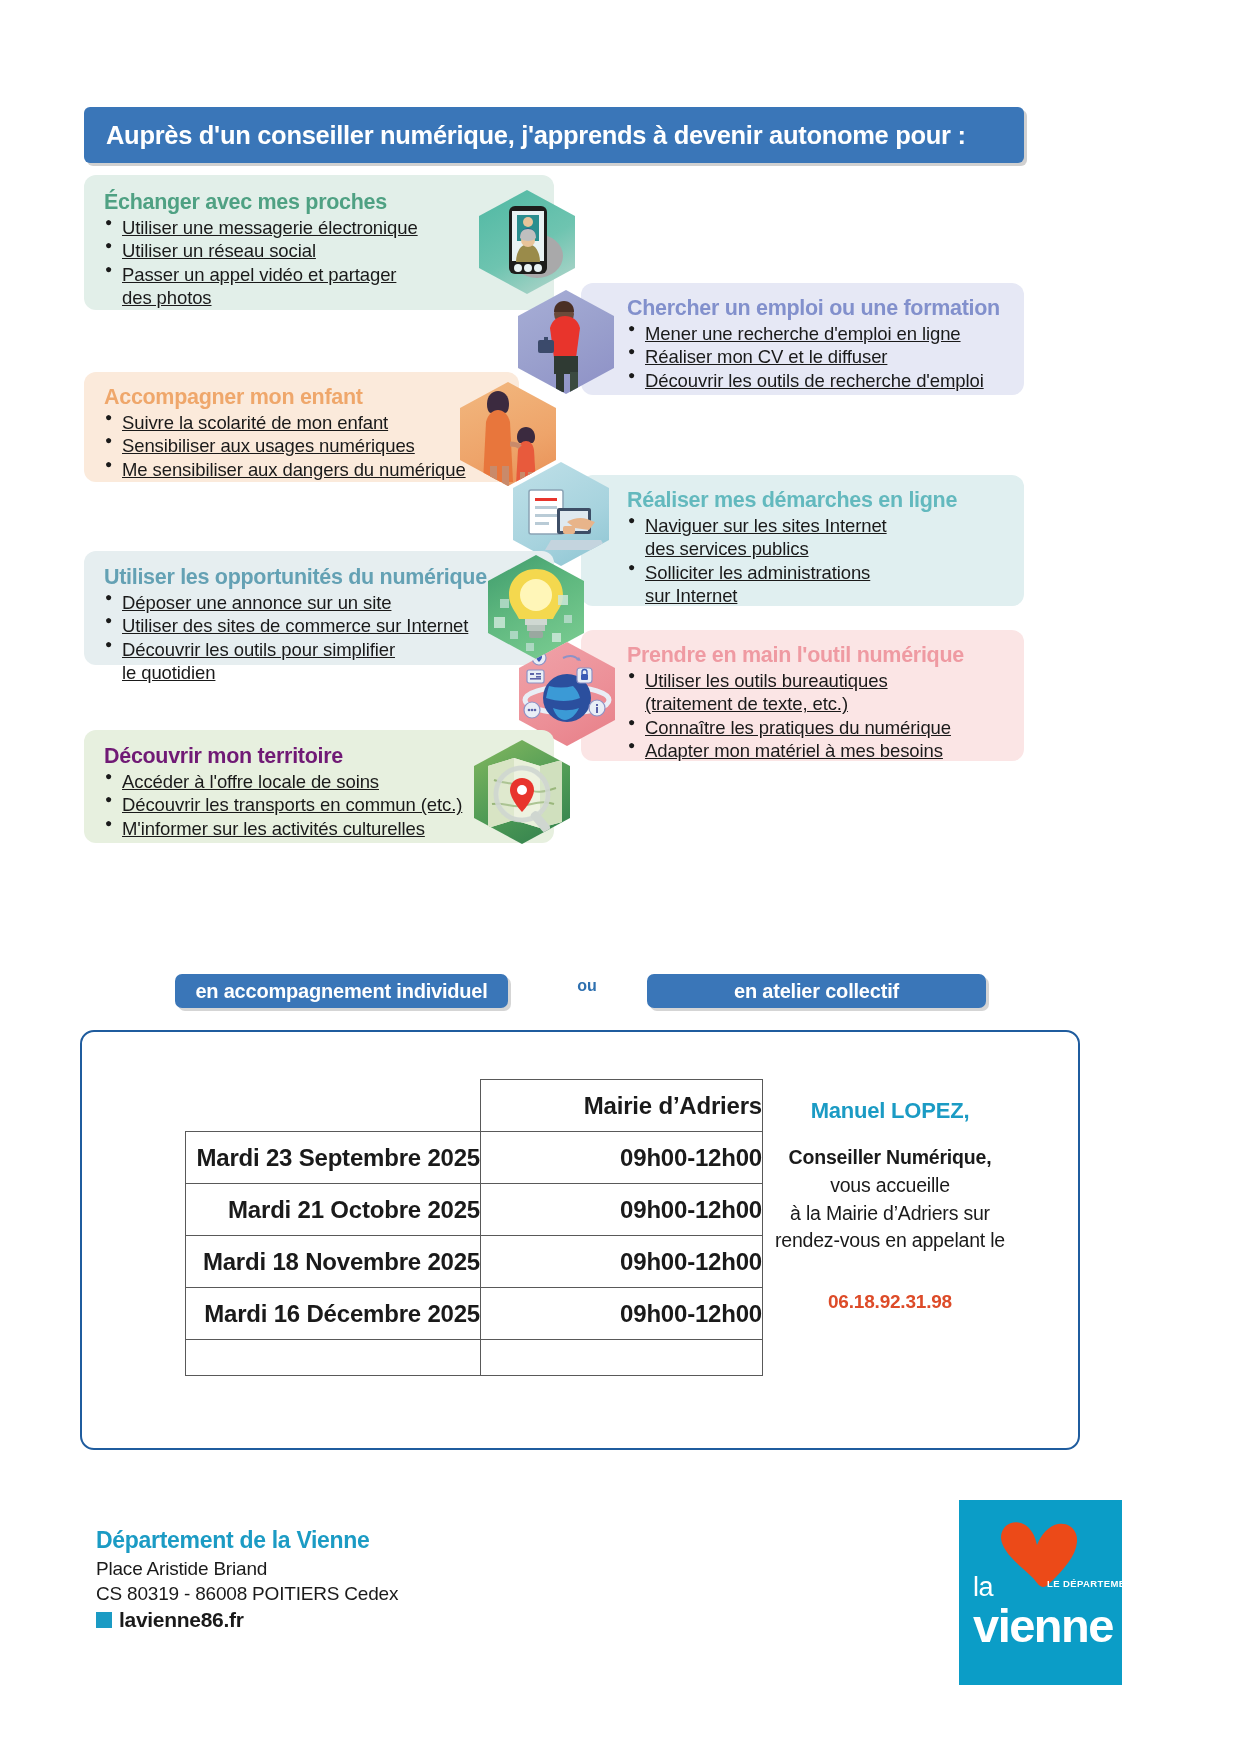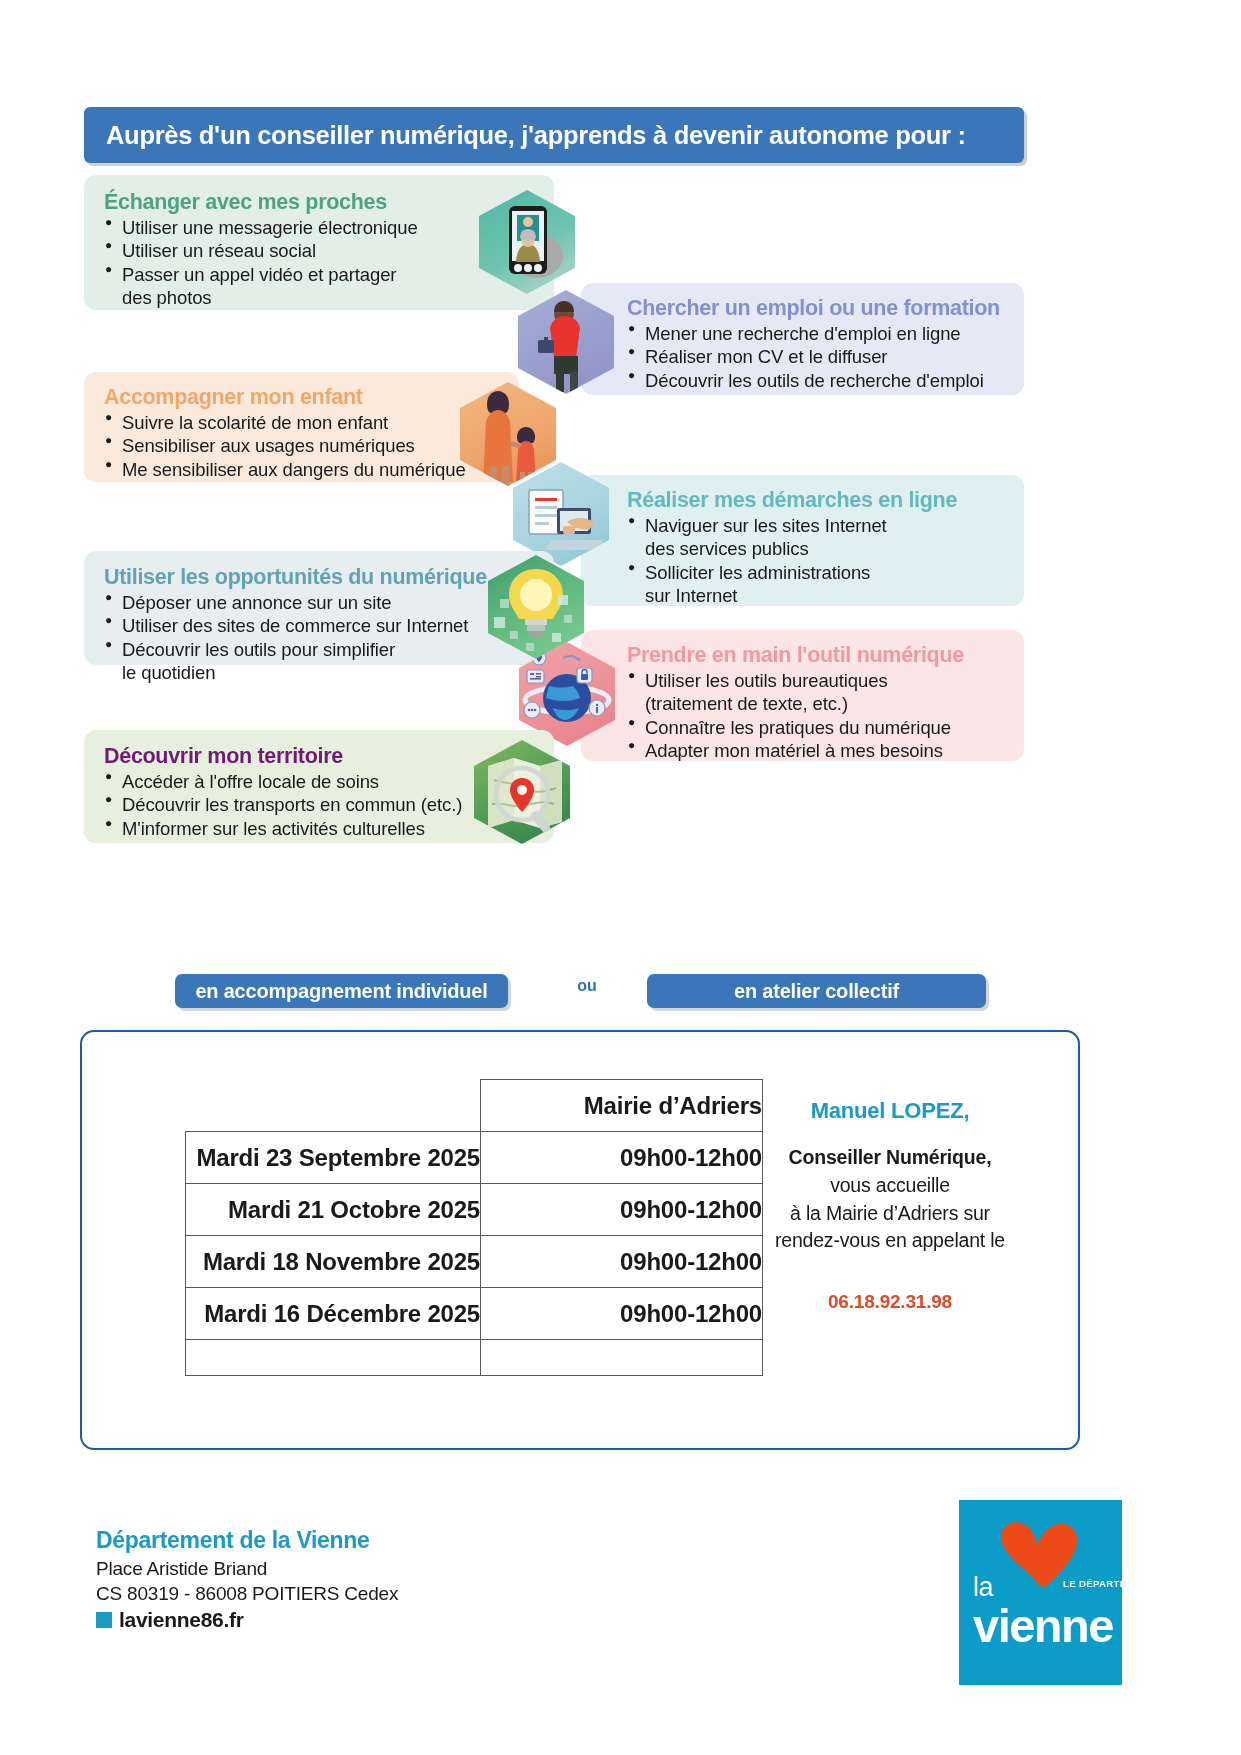--- a/index.html
+++ b/index.html
@@ -47,20 +47,21 @@
   .card ul {
     list-style: none;
     margin: 0; padding: 0;
   }
   .card li {
     font-size: 18.5px;
     line-height: 1.27;
     position: relative;
     padding-left: 18px;
     letter-spacing: -0.1px;
+    text-decoration: underline;
   }
   .card li::before {
     content: "\25CF";
     position: absolute;
     left: 1px; top: -1px;
     font-size: 12px;
   }
   .card li.cont { padding-left: 18px; }
   .card li.cont::before { content: ""; }
 
@@ -228,21 +229,21 @@
     background: #0b9dc7;
   }
   #logo .heart {
     position:absolute; left:32px; top:20px; width:96px; height:86px;
   }
   #logo .la {
     position:absolute; left:14px; top:72px;
     color:#fff; font-size:27px; letter-spacing:-0.5px;
   }
   #logo .dept-label {
-    position:absolute; left:104px; top:78px;
+    position:absolute; left:88px; top:78px;
     color:#fff; font-size:9.5px; font-weight:bold; letter-spacing:0.4px;
     white-space: nowrap;
   }
   #logo .vienne {
     position:absolute; left:14px; top:98px;
     color:#fff; font-size:47px; font-weight:bold; letter-spacing:-1.5px;
   }
 </style>
 </head>
 <body>

